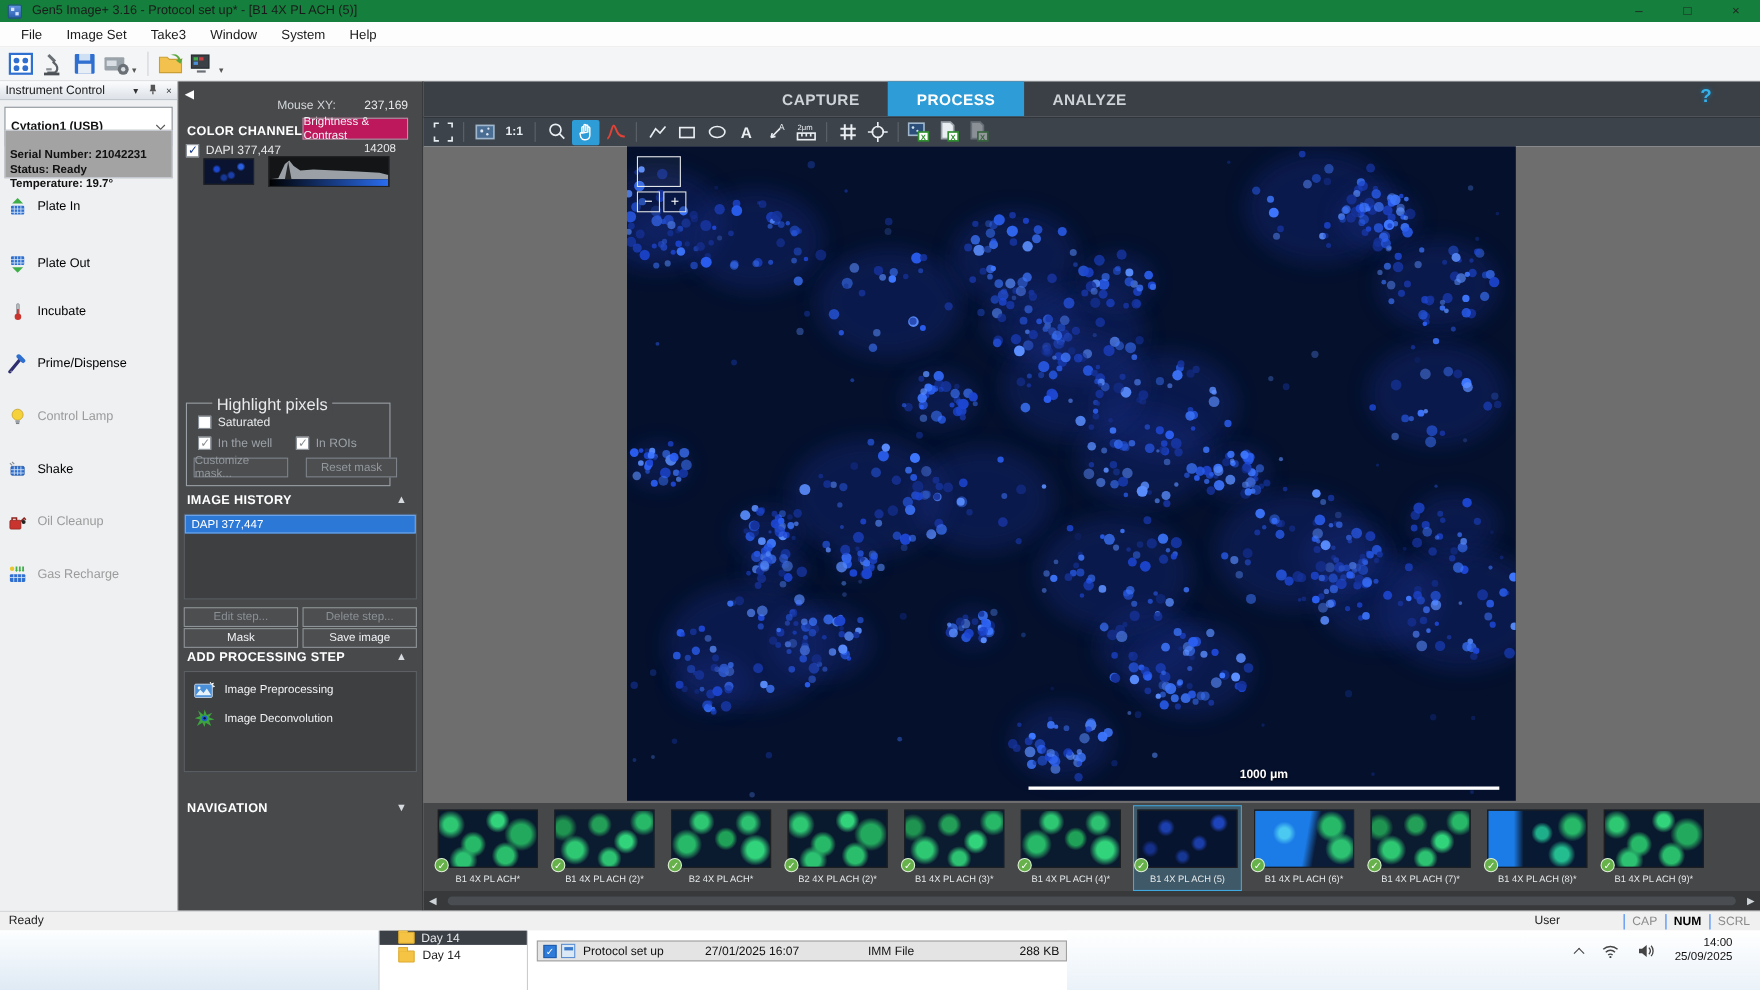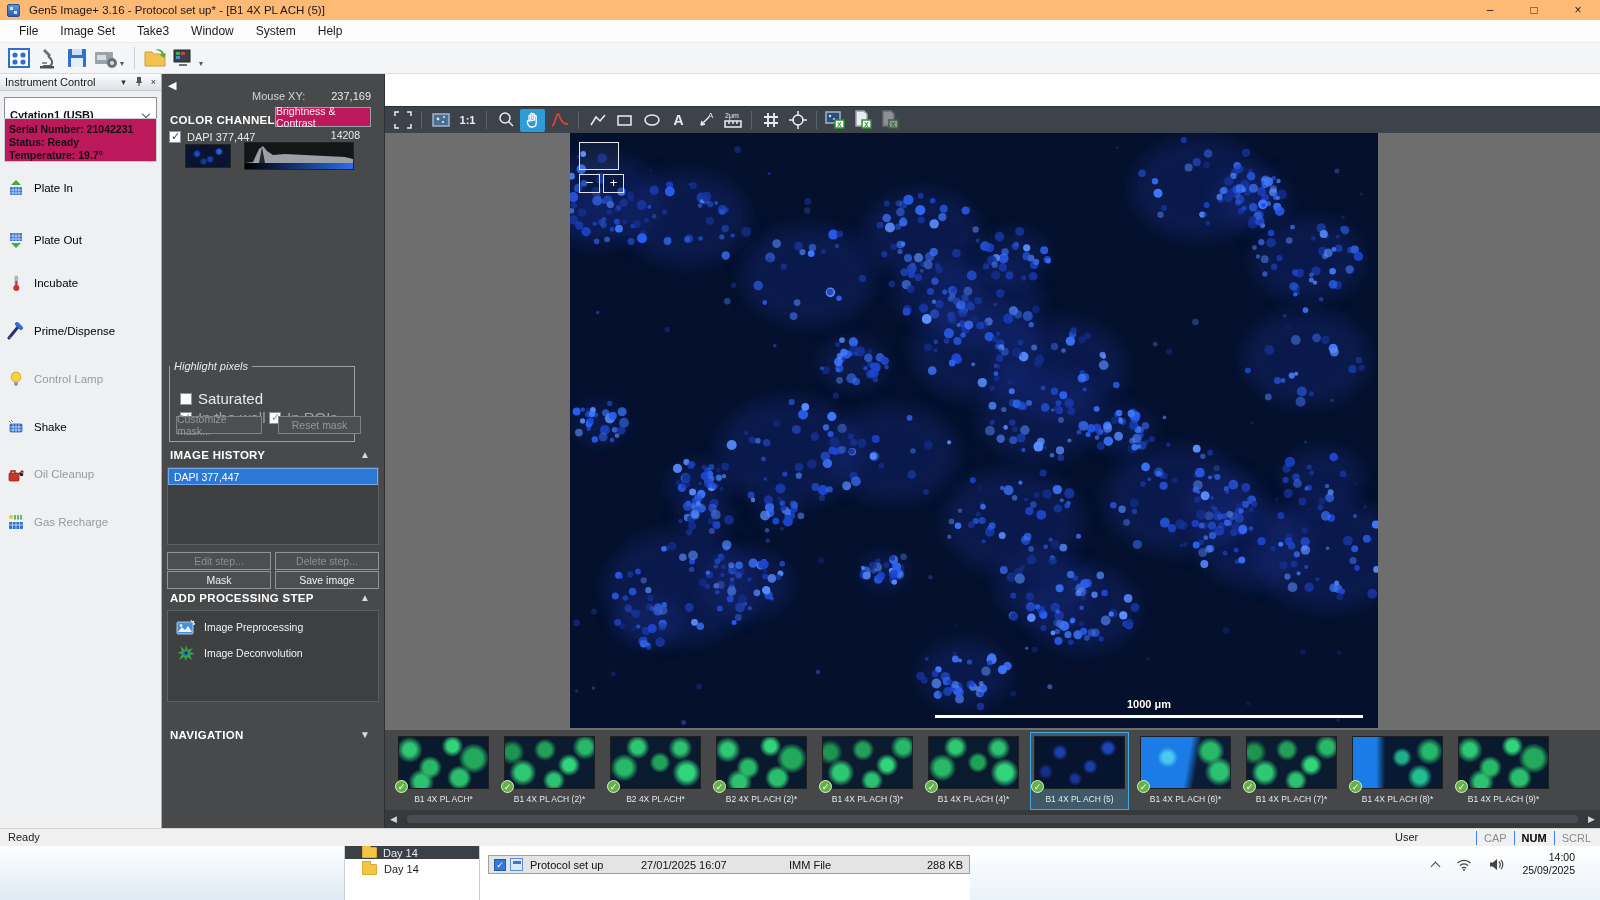--- a/index.html
+++ b/index.html
@@ -1,20 +1,20 @@
 <!DOCTYPE html>
 <html><head>
 <meta charset="utf-8">
 <style>
   * { margin:0; padding:0; box-sizing:border-box; }
   html,body { font-family:"Liberation Sans", sans-serif; background:#888; }
   .screen { position:relative; width:1600px; height:900px; background:#fff; overflow:hidden; }
 
   
-  .titlebar { position:absolute; left:0; top:0; width:100%; height:20px; background:#fdba74; display:flex; align-items:center; font-size:11.5px; color:#1a1a1a; }
+  .titlebar { position:absolute; left:0; top:0; width:100%; height:20px; background:#15803d; display:flex; align-items:center; font-size:11.5px; color:#1a1a1a; }
   .app-ico { width:13px; height:13px; margin:0 9px 0 7px; background:linear-gradient(#5f93e0,#2d5fb0); border:1px solid #24508f; border-radius:2px; position:relative; }
   .app-ico::after { content:""; position:absolute; left:2px; top:2px; width:7px; height:7px; background:
       linear-gradient(#cfe2ff 0 0) 0 0/3px 3px no-repeat,
       linear-gradient(#cfe2ff 0 0) 4px 4px/3px 3px no-repeat; }
   .win-controls { position:absolute; right:0; top:0; height:20px; display:flex; }
   .win-btn { width:44px; text-align:center; line-height:20px; font-size:12px; color:#222; }
 
   
   .menubar { position:absolute; left:0; top:20px; width:100%; height:23px; background:#fdfdfd; border-bottom:1px solid #ececec; display:flex; align-items:center; padding-left:8px; font-size:12px; color:#1a1a1a; }
   .menu-item { padding:0 11px; line-height:23px; }
@@ -26,21 +26,21 @@
   .tb-sep { width:1px; height:22px; background:#cfd2d5; margin:0 5px; }
 
   
   .left-panel { position:absolute; left:0; top:74px; width:162px; height:754px; background:#eef0f2; border-right:1px solid #a9adb2; }
   .lp-head { height:17px; background:linear-gradient(#fbfcfd,#dde2e8); border-bottom:1px solid #c3c8ce; display:flex; align-items:center; font-size:11px; color:#1a1a1a; padding-left:5px; }
   .lp-head .sp { flex:1; }
   .lp-hbtn { width:15px; text-align:center; font-size:9px; color:#333; }
   .combo { position:absolute; left:4px; top:23px; width:153px; height:36px; background:#fff; border:1px solid #8a9097; display:flex; align-items:center; font-size:11px; font-weight:bold; color:#111; padding-left:5px; }
   .combo .sp { flex:1; }
   .chev { width:6px; height:6px; border-right:1.5px solid #555; border-bottom:1.5px solid #555; transform:rotate(45deg); margin:-3px 7px 0 0; }
-  .info-box { position:absolute; left:4px; top:44px; width:153px; height:44px; background:#be185d; border:1px solid #c9ced4; font-size:10.5px; font-weight:bold; color:#111; padding:4px 0 0 4px; line-height:13px; }
+  .info-box { position:absolute; left:4px; top:44px; width:153px; height:44px; background:#a3a3a3; border:1px solid #c9ced4; font-size:10.5px; font-weight:bold; color:#111; padding:16px 0 0 4px; line-height:13px; }
   .act { position:absolute; left:7px; width:150px; height:36px; display:flex; align-items:center; gap:9px; font-size:11.5px; color:#000; }
   .act.disabled { color:#9b9b9b; }
   .act svg { flex:0 0 18px; }
 
   
   .ctl-panel { position:absolute; left:162px; top:74px; width:223px; height:754px; background:#47494b; color:#e8eaec; border-right:1px solid #2d2f31; font-size:11px; }
   .collapse-btn { position:absolute; left:6px; top:5px; font-size:11px; color:#fff; }
   .mouse-row { position:absolute; left:0; top:16px; right:13px; display:flex; justify-content:flex-end; gap:26px; font-size:11px; }
   .mouse-row .lab { color:#d4d7da; }
   .sec-head { font-weight:bold; font-size:11.5px; color:#fff; letter-spacing:.3px; }
@@ -53,22 +53,22 @@
   .chan-max { position:absolute; right:24px; top:55px; font-size:10.5px; }
   .chan-thumb { position:absolute; left:23px; top:70px; width:46px; height:24px; border:1px solid #202224; background:
       radial-gradient(circle at 25% 40%, #1c47cf 0 2px, transparent 4px),
       radial-gradient(circle at 55% 65%, #1b3da8 0 2px, transparent 4px),
       radial-gradient(circle at 75% 30%, #2a5fe0 0 2px, transparent 4px),
       radial-gradient(circle at 40% 75%, #173795 0 2px, transparent 4px),
       #0a1430; }
   .hist { position:absolute; left:82px; top:68px; width:110px; height:28px; border:1px solid #202224; background:#1b1c1e; }
   .hist svg { display:block; }
   .hl-group { position:absolute; left:7px; top:292px; width:186px; height:76px; border:1px solid #9aa0a6; }
-  .hl-legend { position:absolute; left:0; top:-7px; background:#47494b; padding:0 4px; font-size:11px;font-style:italic; }
-  .hl-row { position:absolute; display:flex; align-items:center; gap:6px; font-size:15px;margin-top:12px; }
+  .hl-legend { position:absolute; left:23px; top:-7px; background:#47494b; padding:0 4px; font-size:15px; }
+  .hl-row { position:absolute; display:flex; align-items:flex-start; gap:6px; font-size:11px; }
   .hl-row.dim { color:#9da2a7; }
   .hl-btn { position:absolute; height:18px; border:1px solid #7d8389; background:#4c4e50; color:#93989d; font-size:10.5px; display:flex; align-items:center; justify-content:center; }
   .ih-head { position:absolute; left:8px; top:375px; }
   .hist-list { position:absolute; left:5px; top:393px; width:212px; height:78px; background:#3d3f41; border:1px solid #5c6064; }
   .hist-sel { height:17px; background:#2b78d7; color:#fff; font-size:10.5px; display:flex; align-items:center; padding-left:5px; border:1px solid #74a8e8; }
   .step-btn { position:absolute; width:104px; height:18px; background:#4c4e50; border:1px solid #8f9498; color:#f0f2f4; font-size:10.5px; display:flex; align-items:center; justify-content:center; }
   .step-btn.disabled { color:#8b9095; }
   .aps-head { position:absolute; left:8px; top:518px; }
   .aps-box { position:absolute; left:5px; top:536px; width:212px; height:92px; background:#3d3f41; border:1px solid #5c6064; }
   .aps-item { display:flex; align-items:center; gap:8px; padding:6px 0 0 8px; font-size:10.5px; color:#f0f2f4; height:26px; }
@@ -432,20 +432,26 @@
           </svg>
         <span>Image Deconvolution</span>
       </div>
     </div>
 
     <div class="sec-head nav-head">NAVIGATION</div>
     <span class="tri" style="top:655px">▼</span>
   </div>
 
   <div class="workspace">
+    <div class="tabbar">
+      <span class="tab">CAPTURE</span>
+      <span class="tab active">PROCESS</span>
+      <span class="tab">ANALYZE</span>
+      <span class="help-q">?</span>
+    </div>
 
     <div class="img-toolbar">
       <span class="itb">
           <svg width="20" height="20" viewBox="0 0 20 20">
             <path d="M2 6V2h4M14 2h4v4M18 14v4h-4M6 18H2v-4"></path>
           </svg>
         </span>
       <span class="itsep"></span>
       <span class="itb">
           <svg width="20" height="20" viewBox="0 0 20 20">

